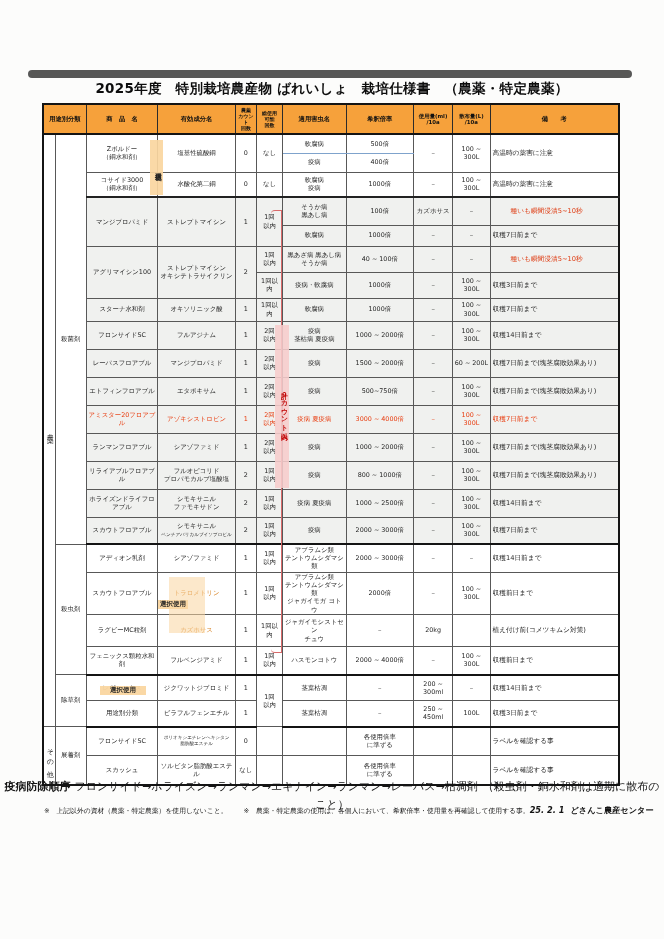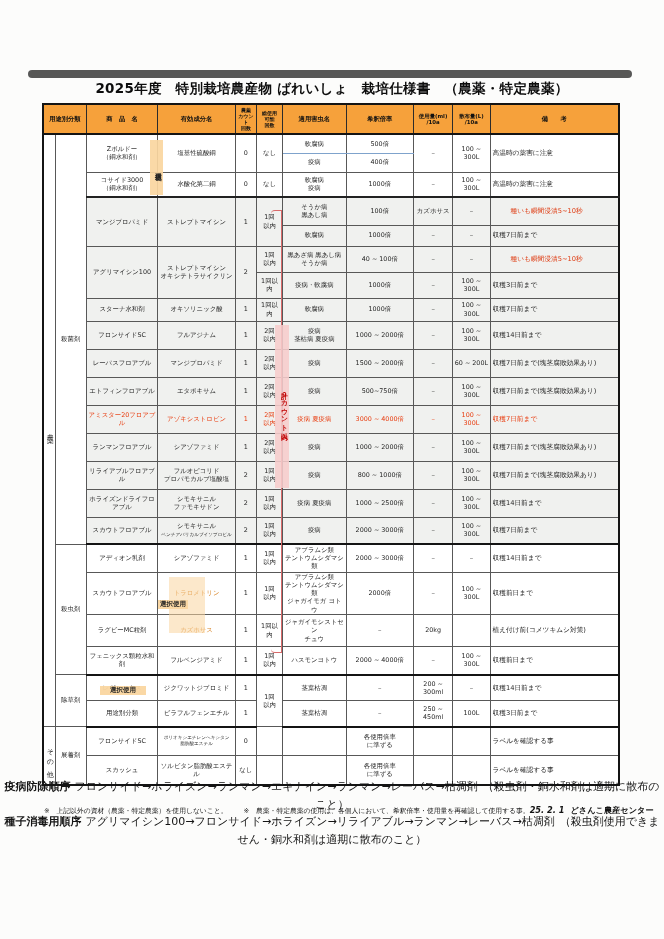--- a/index.html
+++ b/index.html
@@ -378,20 +378,19 @@
   <div class="ovl" id="bracket"></div>
   <div class="ovl" id="stripbg"></div>
   <div class="ovl" id="striptext">計９カウント以内</div>
   <div class="ovl" id="sel2bg"></div>
   <div class="ovl" id="sel2">選択使用</div>
   <div class="ovl" id="sel3">選択使用</div>
 </div>
 
 <div id="notes">
   <div><span class="lbl">疫病防除順序</span><span>フロンサイド→ホライズン→ランマン→エキナイン→ランマン→レーバス→枯凋剤</span><span class="paren">（殺虫剤・銅水和剤は適期に散布のこと）</span></div>
-  <div><span class="lbl">種子消毒用順序</span><span>アグリマイシン100→フロンサイド→ホライズン→リライアブル→ランマン→レーバス→枯凋剤</span><span class="paren">（殺虫剤使用できません・銅水和剤は適期に散布のこと）</span></div>
 </div>
 
 <div id="bottomline">
   <span class="n1">※　上記以外の資材（農薬・特定農薬）を使用しないこと。</span>
   <span class="n2">※　農薬・特定農薬の使用は、各個人において、希釈倍率・使用量を再確認して使用する事。</span>
   <span class="sig"><span class="d">25. 2. 1</span><span>どさんこ農産センター</span></span>
 </div>
 
 </body></html>

